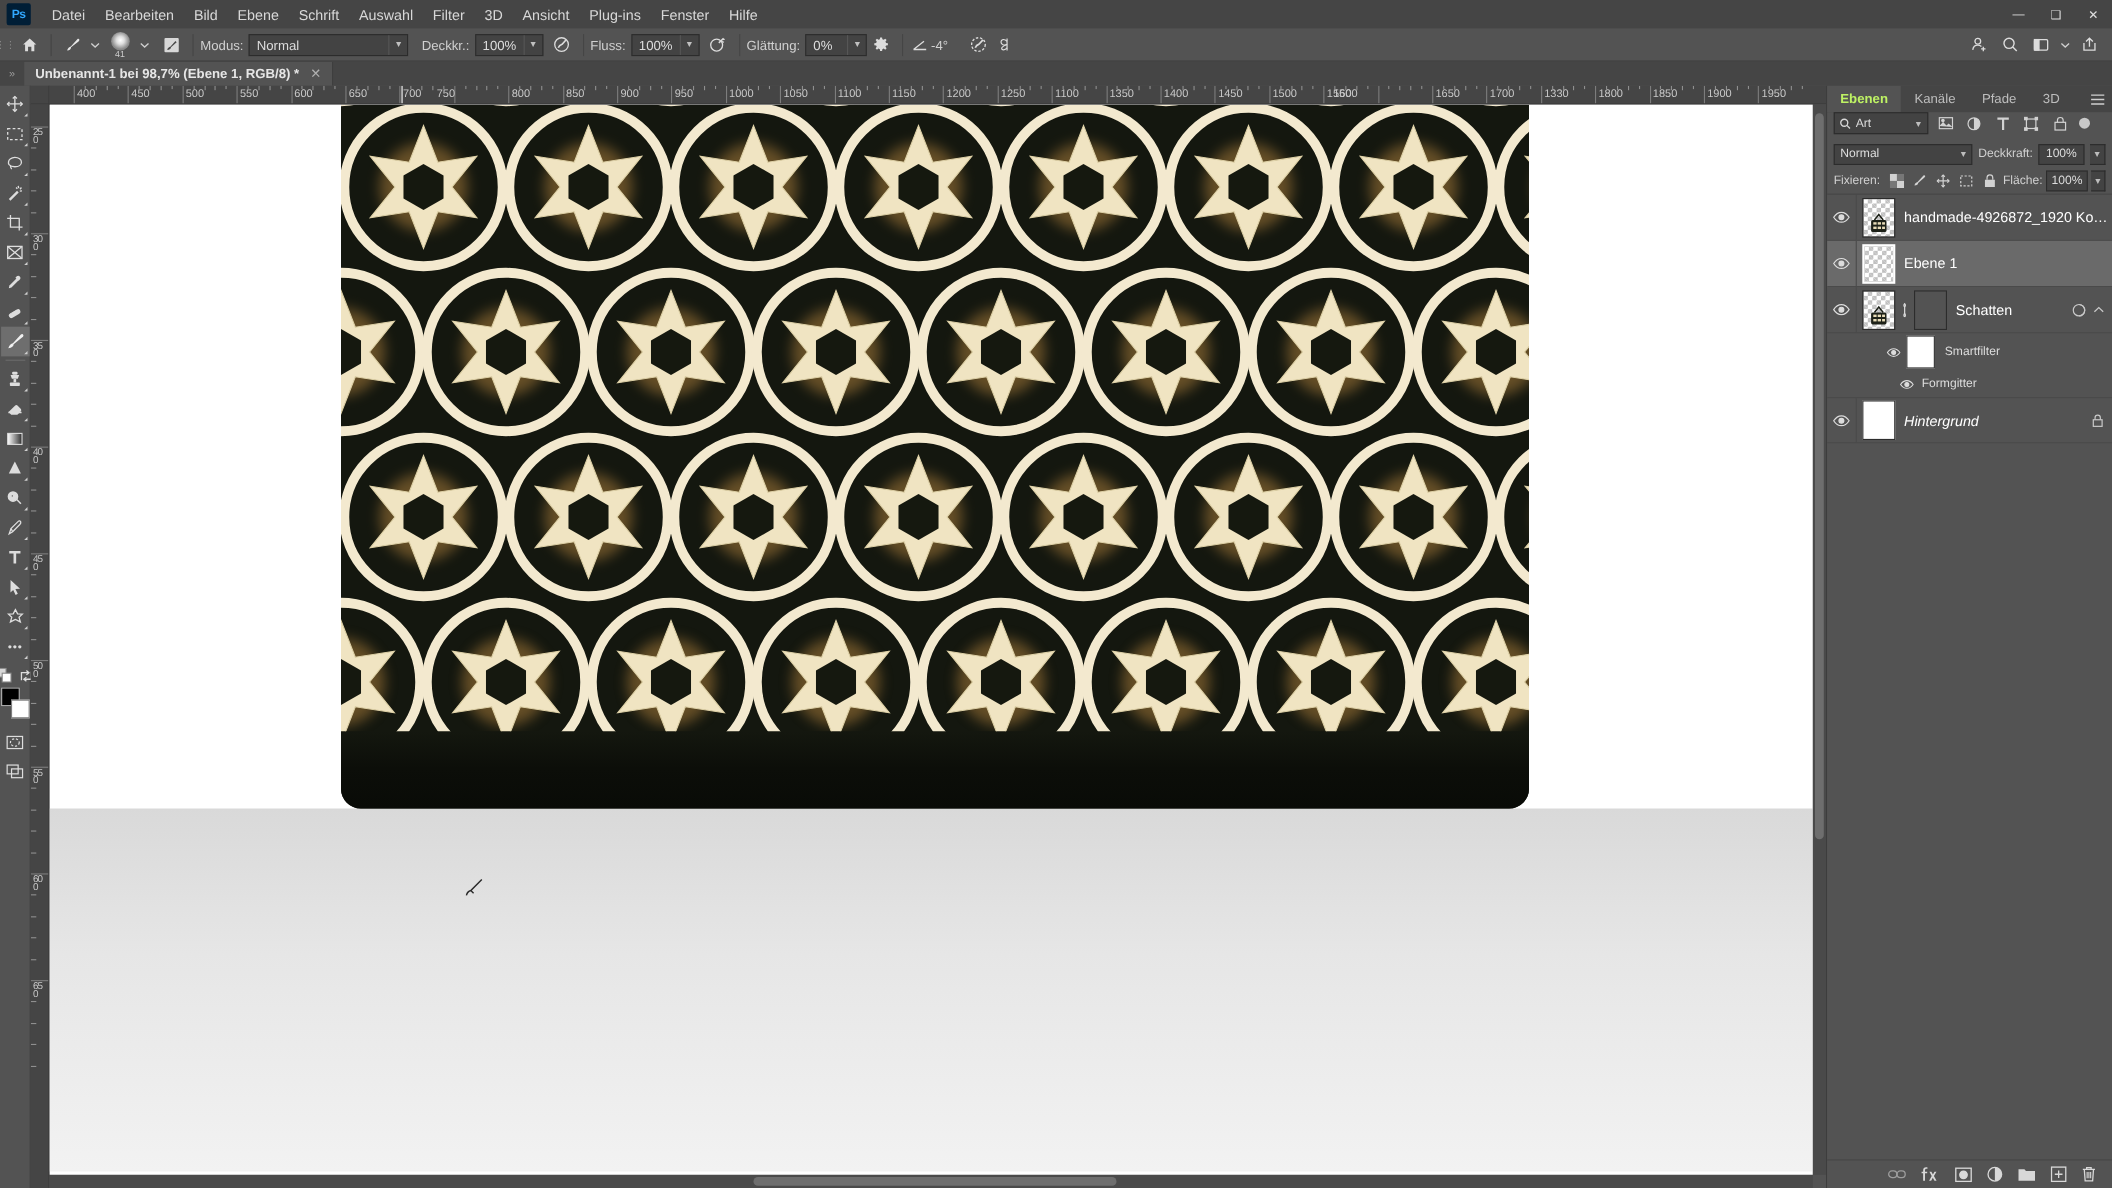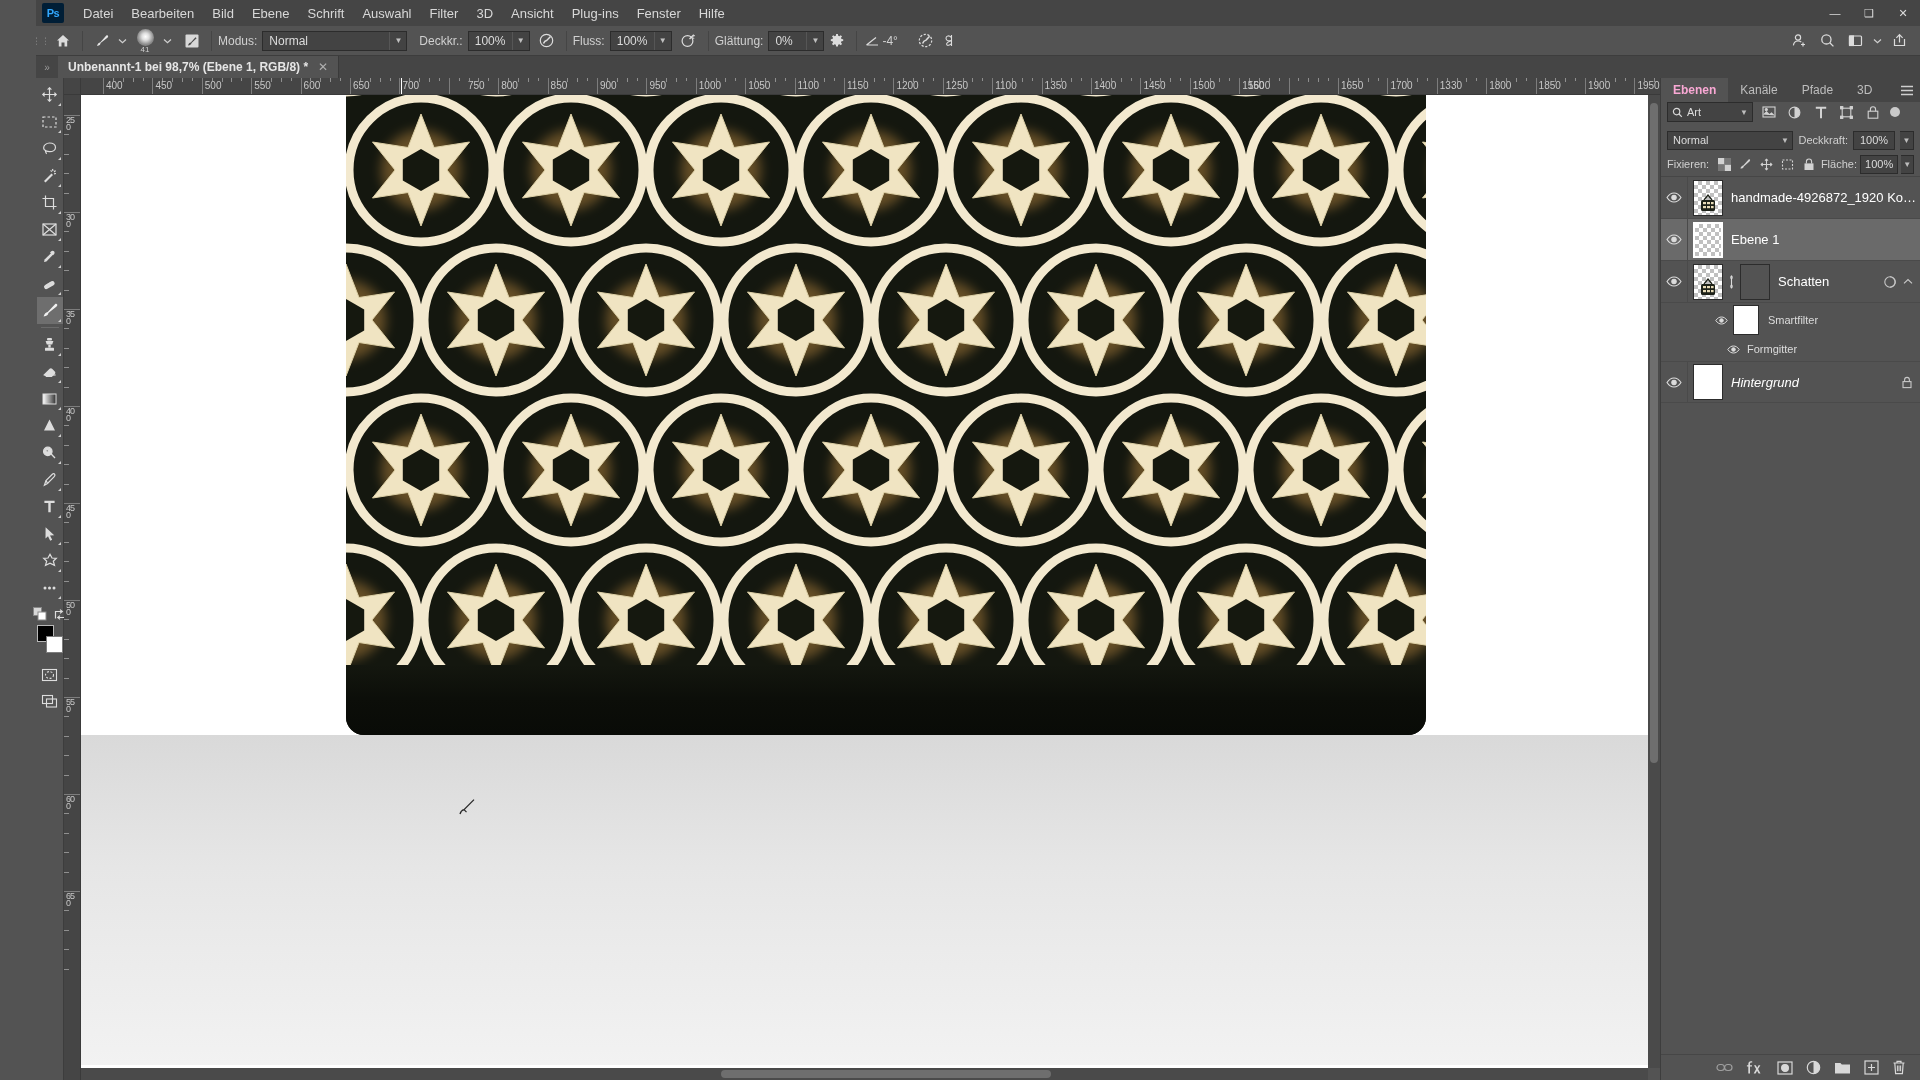--- a/index.html
+++ b/index.html
@@ -4,21 +4,21 @@
 <style>
   * { box-sizing: border-box; margin:0; padding:0; }
   html,body { width:1920px; height:1080px; overflow:hidden; }
   body {
     font-family: "Liberation Sans", sans-serif;
     background:#535353;
     color:#d4d4d4;
     font-size:12px;
     -webkit-font-smoothing:antialiased;
   }
-  .app { position:relative; width:1920px; height:1080px; display:flex; flex-direction:column;padding-left:36px; }
+  .app { position:relative; width:1920px; height:1080px; display:flex; flex-direction:column; }
 
   
   .menubar {
     height:26px; background:#454545; display:flex; align-items:center;
     flex:0 0 26px; position:relative;
   }
   .ps-logo {
     width:22px; height:20px; margin-left:6px; margin-right:10px;
     background:#001e36; color:#31a8ff; font-size:11px; font-weight:bold;
     display:flex; align-items:center; justify-content:center; border-radius:2px;
@@ -138,21 +138,21 @@
   }
   .sb-zoom { width:60px; padding-left:8px; }
   .sb-divider { width:1px; height:13px; background:#5e5e5e; margin:0 8px;}
   .sb-dims { white-space:nowrap; }
   .sb-arrow { color:#a5a5a5; font-size:11px; padding:0 4px; }
 
   
   .rightpanels { width:260px; flex:0 0 260px; background:#535353; display:flex; flex-direction:column; border-left:1px solid #3d3d3d; }
   .panel-tabs { height:24px; display:flex; align-items:stretch; background:#454545; flex:0 0 24px;}
   .ptab { padding:0 12px; display:flex; align-items:center; font-size:12px; color:#bdbdbd; }
-  .ptab.active { background:#535353; color:#f9a8d4; font-weight:bold;}
+  .ptab.active { background:#535353; color:#bef264; font-weight:bold;}
   .panel-menu { margin-left:auto; width:26px; display:flex; align-items:center; justify-content:center; color:#cfcfcf; font-size:12px; }
 
   .filterrow { height:26px; display:flex; align-items:flex-start; padding:0 6px; gap:5px; flex:0 0 26px; }
   .kindsel {
     width:86px; height:20px; background:#434343; border:1px solid #2c2c2c; display:flex; align-items:center;
     gap:4px; padding:0 4px; font-size:11px; color:#dcdcdc;
   }
   .kindsel .arrow { margin-left:auto; font-size:8px; color:#bdbdbd; }
   .fbtn { width:21px; height:20px; display:flex; align-items:center; justify-content:center; color:#d2d2d2; }
   .toggleknob { width:14px; height:20px; display:flex; align-items:center; justify-content:center; }
@@ -597,21 +597,21 @@
             <div class="tk" style="left: 288.76px; height: 4px;"></div>
             <div class="tk" style="left: 298.64px; height: 4px;"></div>
             <div class="tk" style="left: 308.52px; height: 3px;"></div>
             <div class="tkM" style="left: 318.4px;"></div>
             <div class="lbl" style="left: 318.4px;">700</div>
             <div class="tk" style="left: 328.28px; height: 3px;"></div>
             <div class="tk" style="left: 338.16px; height: 4px;"></div>
             <div class="tk" style="left: 348.04px; height: 4px;"></div>
             <div class="tk" style="left: 357.92px; height: 3px;"></div>
             <div class="tkM" style="left: 367.8px;"></div>
-            <div class="lbl" style="left: 384px;">750</div>
+            <div class="lbl" style="left: 349px;">750</div>
             <div class="tk" style="left: 377.68px; height: 3px;"></div>
             <div class="tk" style="left: 387.56px; height: 4px;"></div>
             <div class="tk" style="left: 397.44px; height: 4px;"></div>
             <div class="tk" style="left: 407.32px; height: 3px;"></div>
             <div class="tkM" style="left: 417.2px;"></div>
             <div class="lbl" style="left: 417.2px;">800</div>
             <div class="tk" style="left: 427.08px; height: 3px;"></div>
             <div class="tk" style="left: 436.96px; height: 4px;"></div>
             <div class="tk" style="left: 446.84px; height: 4px;"></div>
             <div class="tk" style="left: 456.72px; height: 3px;"></div>

